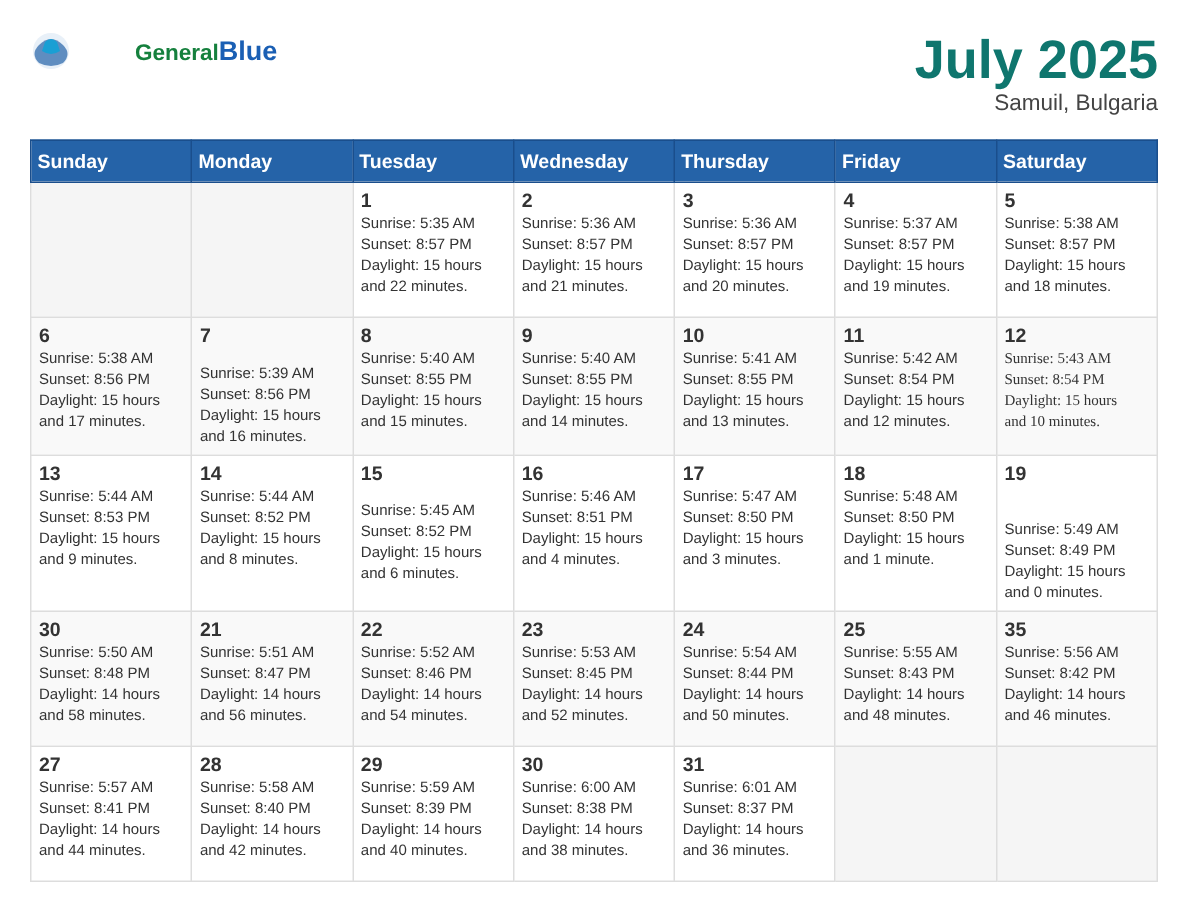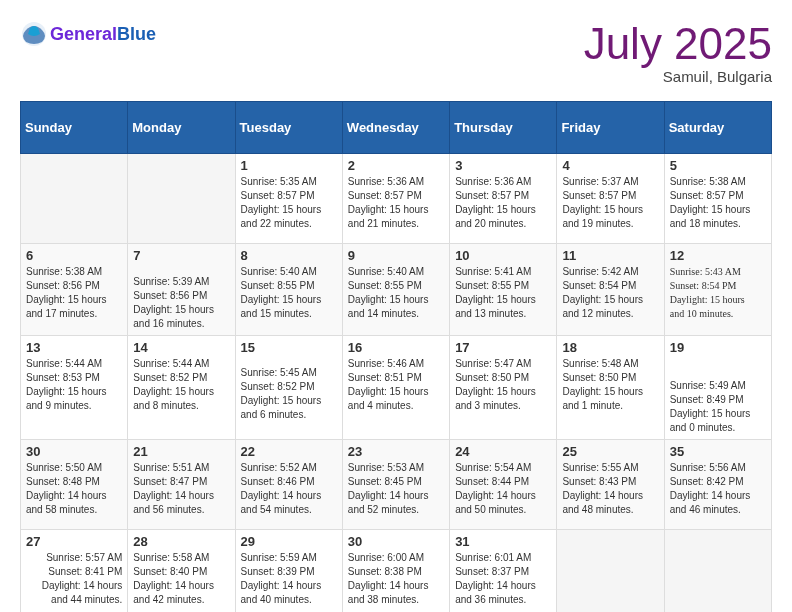--- a/index.html
+++ b/index.html
@@ -14,58 +14,59 @@
       display: flex;
       justify-content: space-between;
       align-items: flex-start;
       margin-bottom: 16px;
     }
     .logo {
       display: flex;
       align-items: center;
     }
     .logo-text-general {
-      font-size: 18px;
-      font-weight: bold;
-      color: #6d28d9;
+      font-size: 15px;
+      font-weight: bold;
+      color: #15803d;
+      margin-left: 40px;
     }
     .logo-text-blue {
       font-size: 18px;
       font-weight: bold;
       color: #1a5fb4;
     }
     .logo-icon {
       width: 28px;
       height: 28px;
       margin-right: 2px;
     }
     .title-block {
       text-align: right;
     }
     .month-title {
-      font-size: 44px;
-      font-weight: normal;
-      color: #701a75;
+      font-size: 36px;
+      font-weight: bold;
+      color: #0f766e;
       line-height: 1.1;
     }
     .location-title {
       font-size: 15px;
       color: #444;
     }
     .calendar {
       width: 100%;
       border-collapse: collapse;
       border: 1px solid #ccc;
     }
     .calendar th {
       background: #2563a8;
       color: #fff;
       font-size: 13px;
       font-weight: bold;
-      padding: 18px 4px;
+      padding: 6px 4px;
       text-align: left;
       border: 1px solid #1a4e8c;
       margin-top: 16px;
     }
     .calendar td {
       width: calc(100%/7);
       vertical-align: top;
       padding: 4px 5px;
       font-size: 10.5px;
       color: #333;
@@ -312,21 +313,21 @@
           <span class="day-number">35</span>
           <div class="cell-info" style="white-space: pre-line;">Sunrise: 5:56 AM
 Sunset: 8:42 PM
 Daylight: 14 hours
 and 46 minutes.</div>
         </td>
       </tr>
       <tr>
         <td>
           <span class="day-number">27</span>
-          <div class="cell-info" style="white-space: pre-line; text-align: right;">Sunrise: 5:57 AM
+          <div class="cell-info" style="white-space: pre-line;">Sunrise: 5:57 AM
 Sunset: 8:41 PM
 Daylight: 14 hours
 and 44 minutes.</div>
         </td>
         <td>
           <span class="day-number">28</span>
           <div class="cell-info" style="white-space: pre-line;">Sunrise: 5:58 AM
 Sunset: 8:40 PM
 Daylight: 14 hours
 and 42 minutes.</div>

